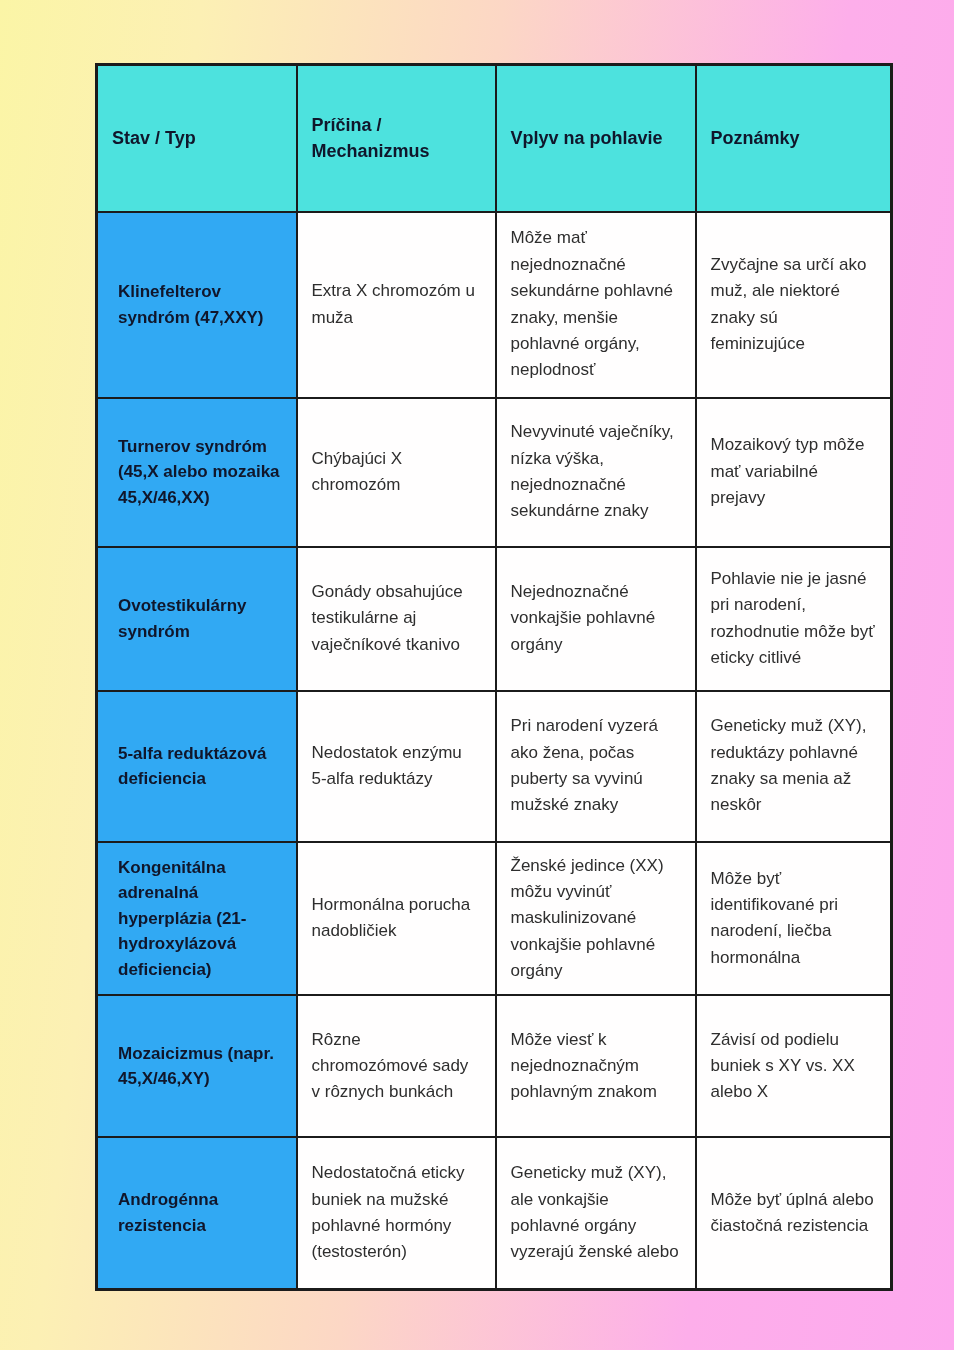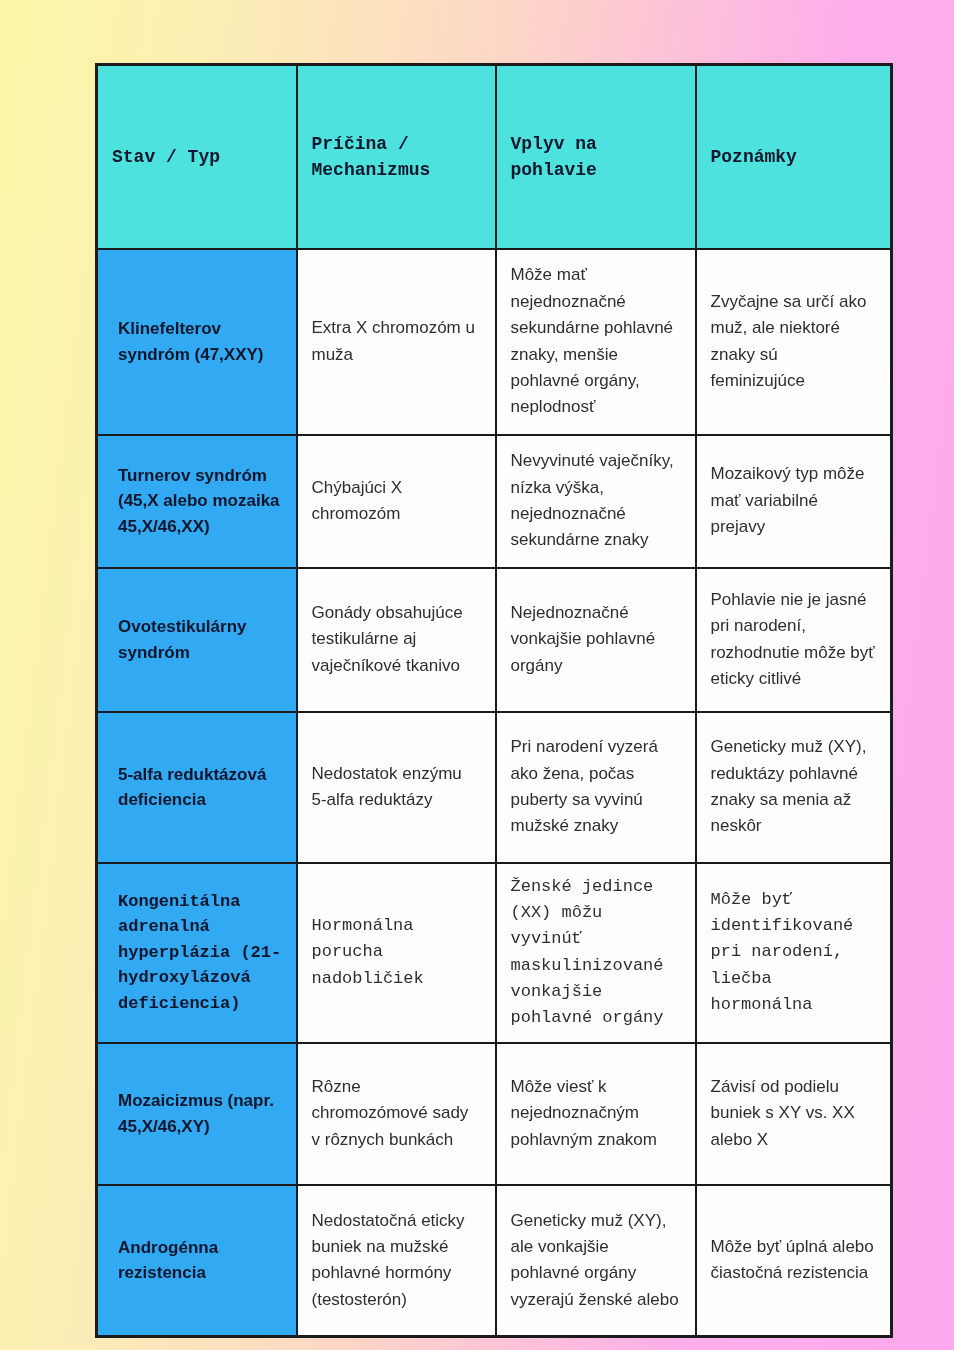--- a/index.html
+++ b/index.html
@@ -40,21 +40,21 @@
     table-layout: fixed;
     border: 3px solid var(--border);
   }
   .dsd th, .dsd td {
     border: 2px solid var(--border);
     vertical-align: middle;
     text-align: left;
     padding: 10px 14px;
     word-wrap: break-word;
   }
-  .dsd thead tr { height: 184px; font-family: Liberation Mono, monospace; }
+  .dsd thead tr { height: 147px; }
   .dsd thead th {
     background: var(--header-bg);
     color: var(--dark-text);
     font-size: 18px;
     font-weight: bold;
     line-height: 1.45;
   }
   .dsd td {
     background: var(--cell-bg);
     color: var(--body-text);
@@ -63,24 +63,24 @@
     margin-top: 21px;
   }
   .dsd td.condition {
     background: var(--condition-bg);
     color: var(--dark-text);
     font-weight: bold;
     line-height: 1.5;
     padding-left: 20px;
   }
   .dsd tbody tr:nth-child(1) { height: 186px; }
-  .dsd tbody tr:nth-child(2) { height: 133px; }
+  .dsd tbody tr:nth-child(2) { height: 149px; }
   .dsd tbody tr:nth-child(3) { height: 144px; }
   .dsd tbody tr:nth-child(4) { height: 151px; }
-  .dsd tbody tr:nth-child(5) { height: 151px; font-family: Liberation Mono, monospace; }
+  .dsd tbody tr:nth-child(5) { height: 151px; }
   .dsd tbody tr:nth-child(6) { height: 142px; }
   .dsd tbody tr:nth-child(7) { height: 152px; }
 </style>
 </head>
 <body>
 
 <table class="dsd">
   <colgroup>
     <col style="width:200px">
     <col style="width:199px">

